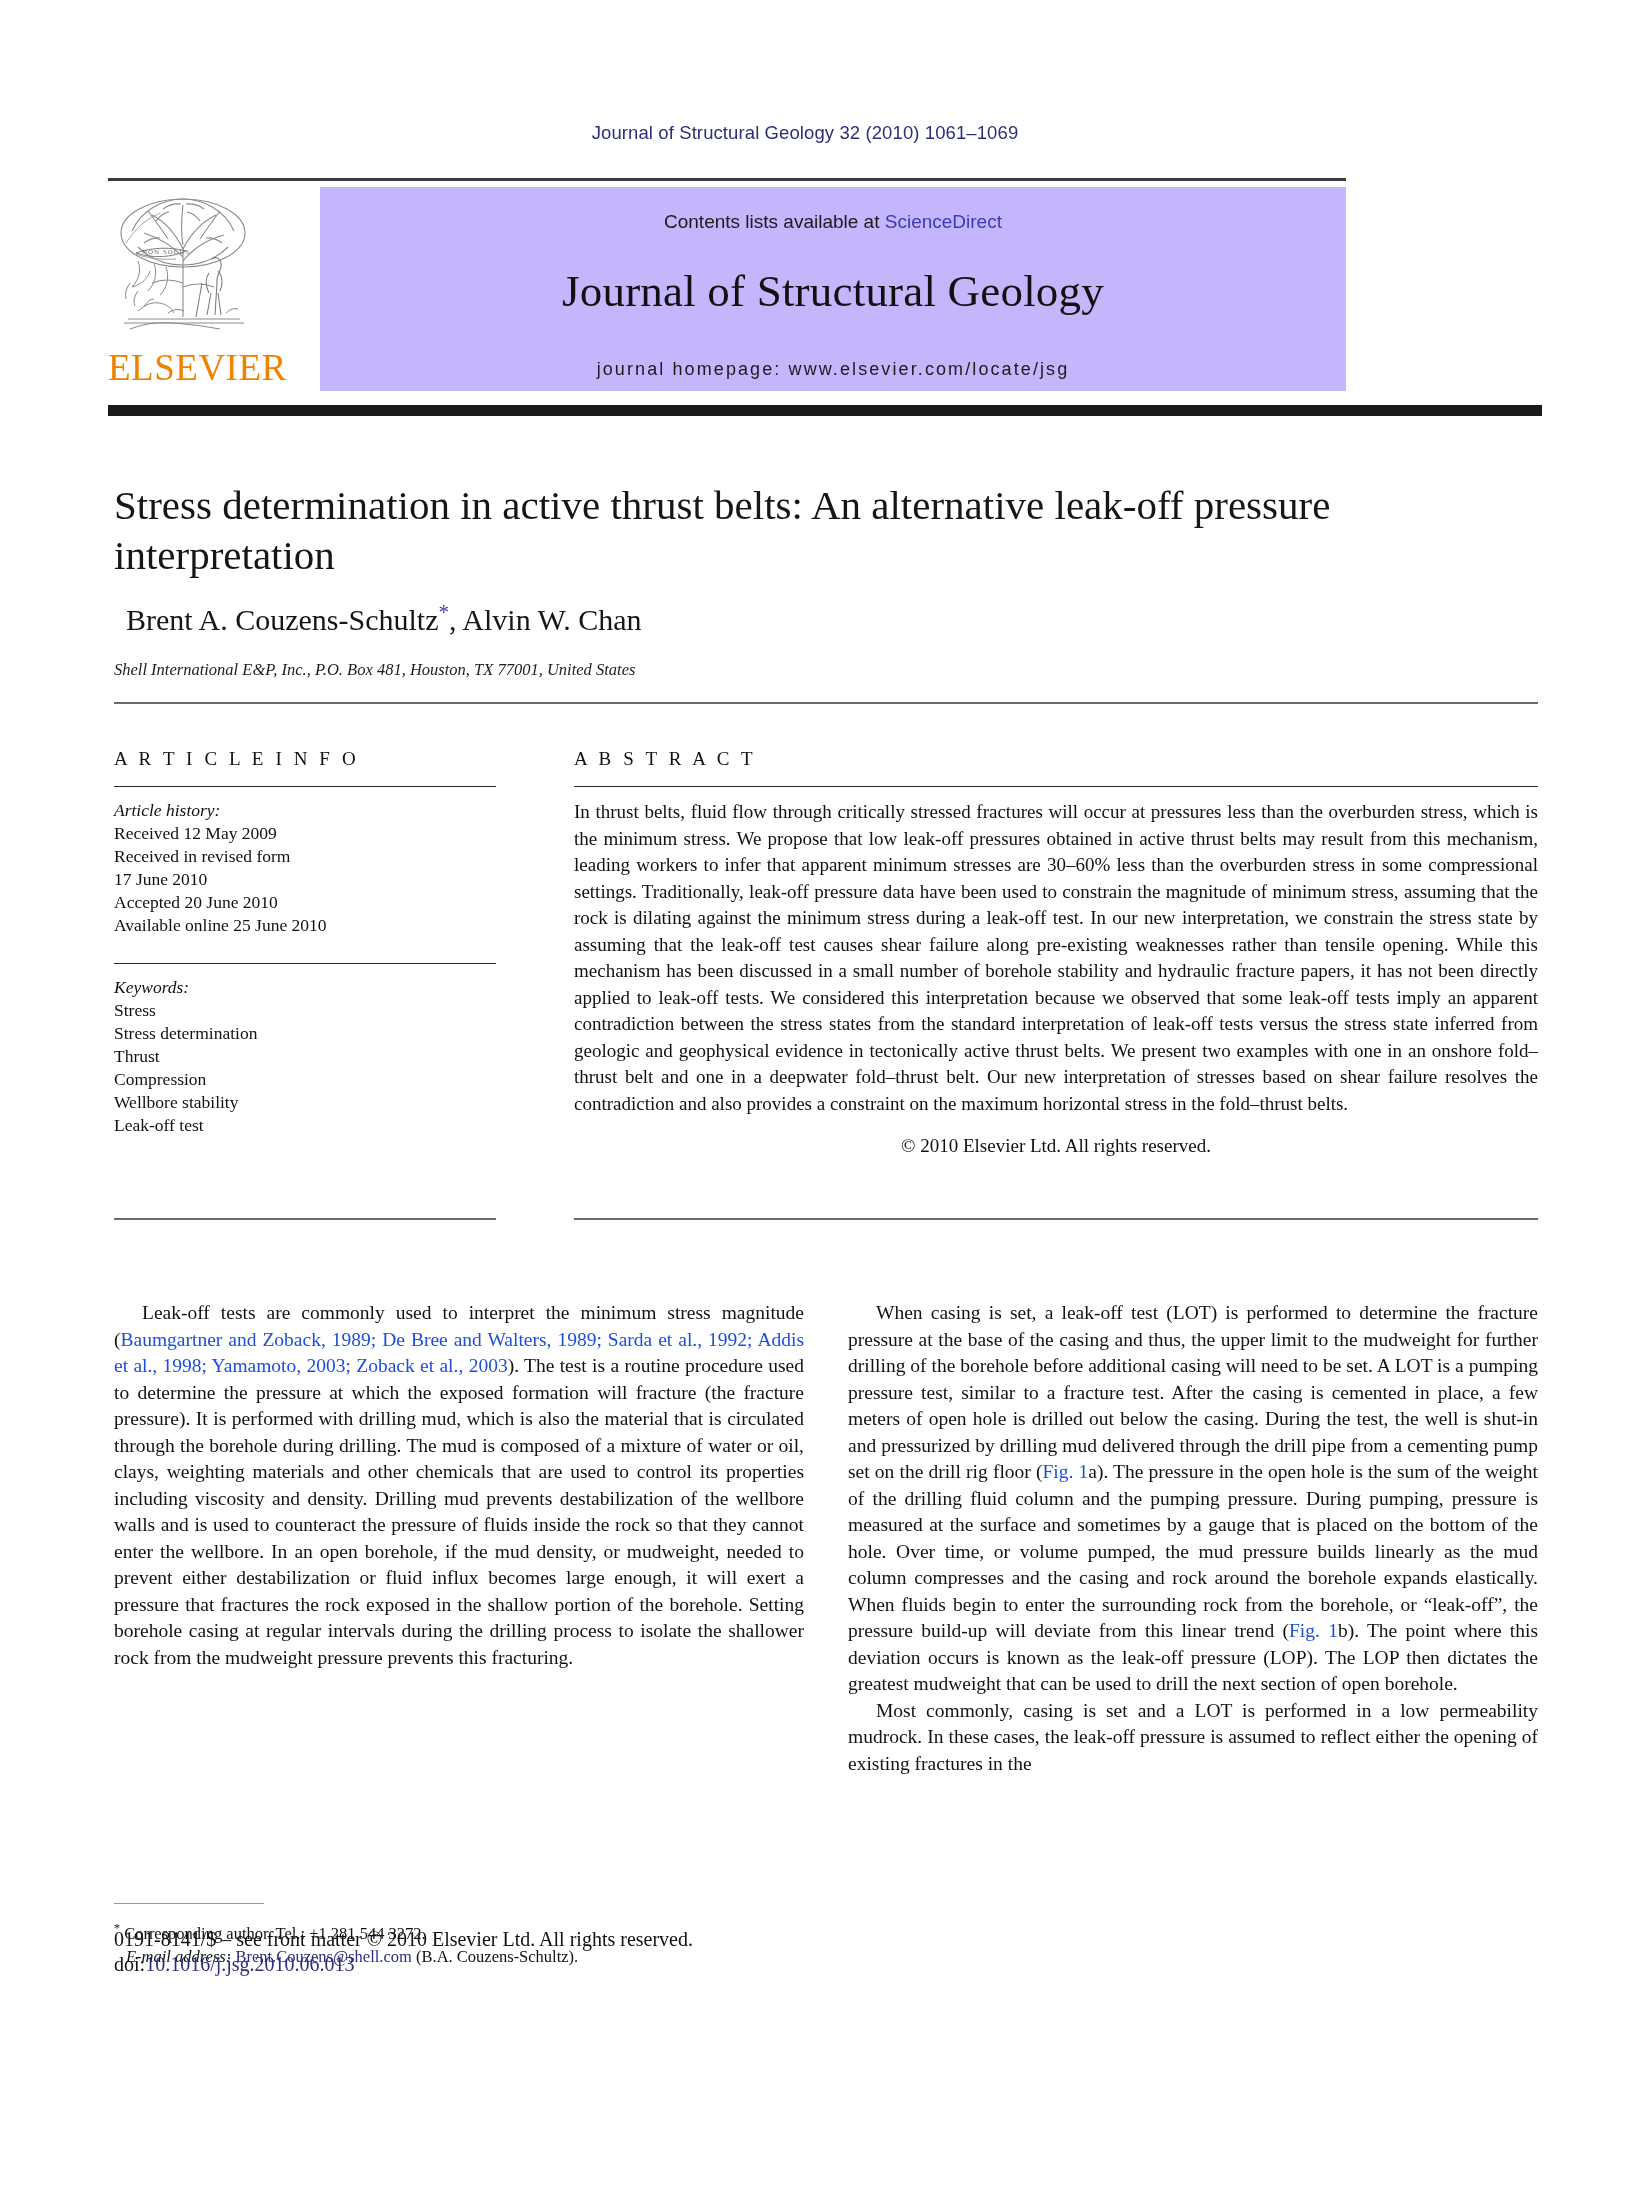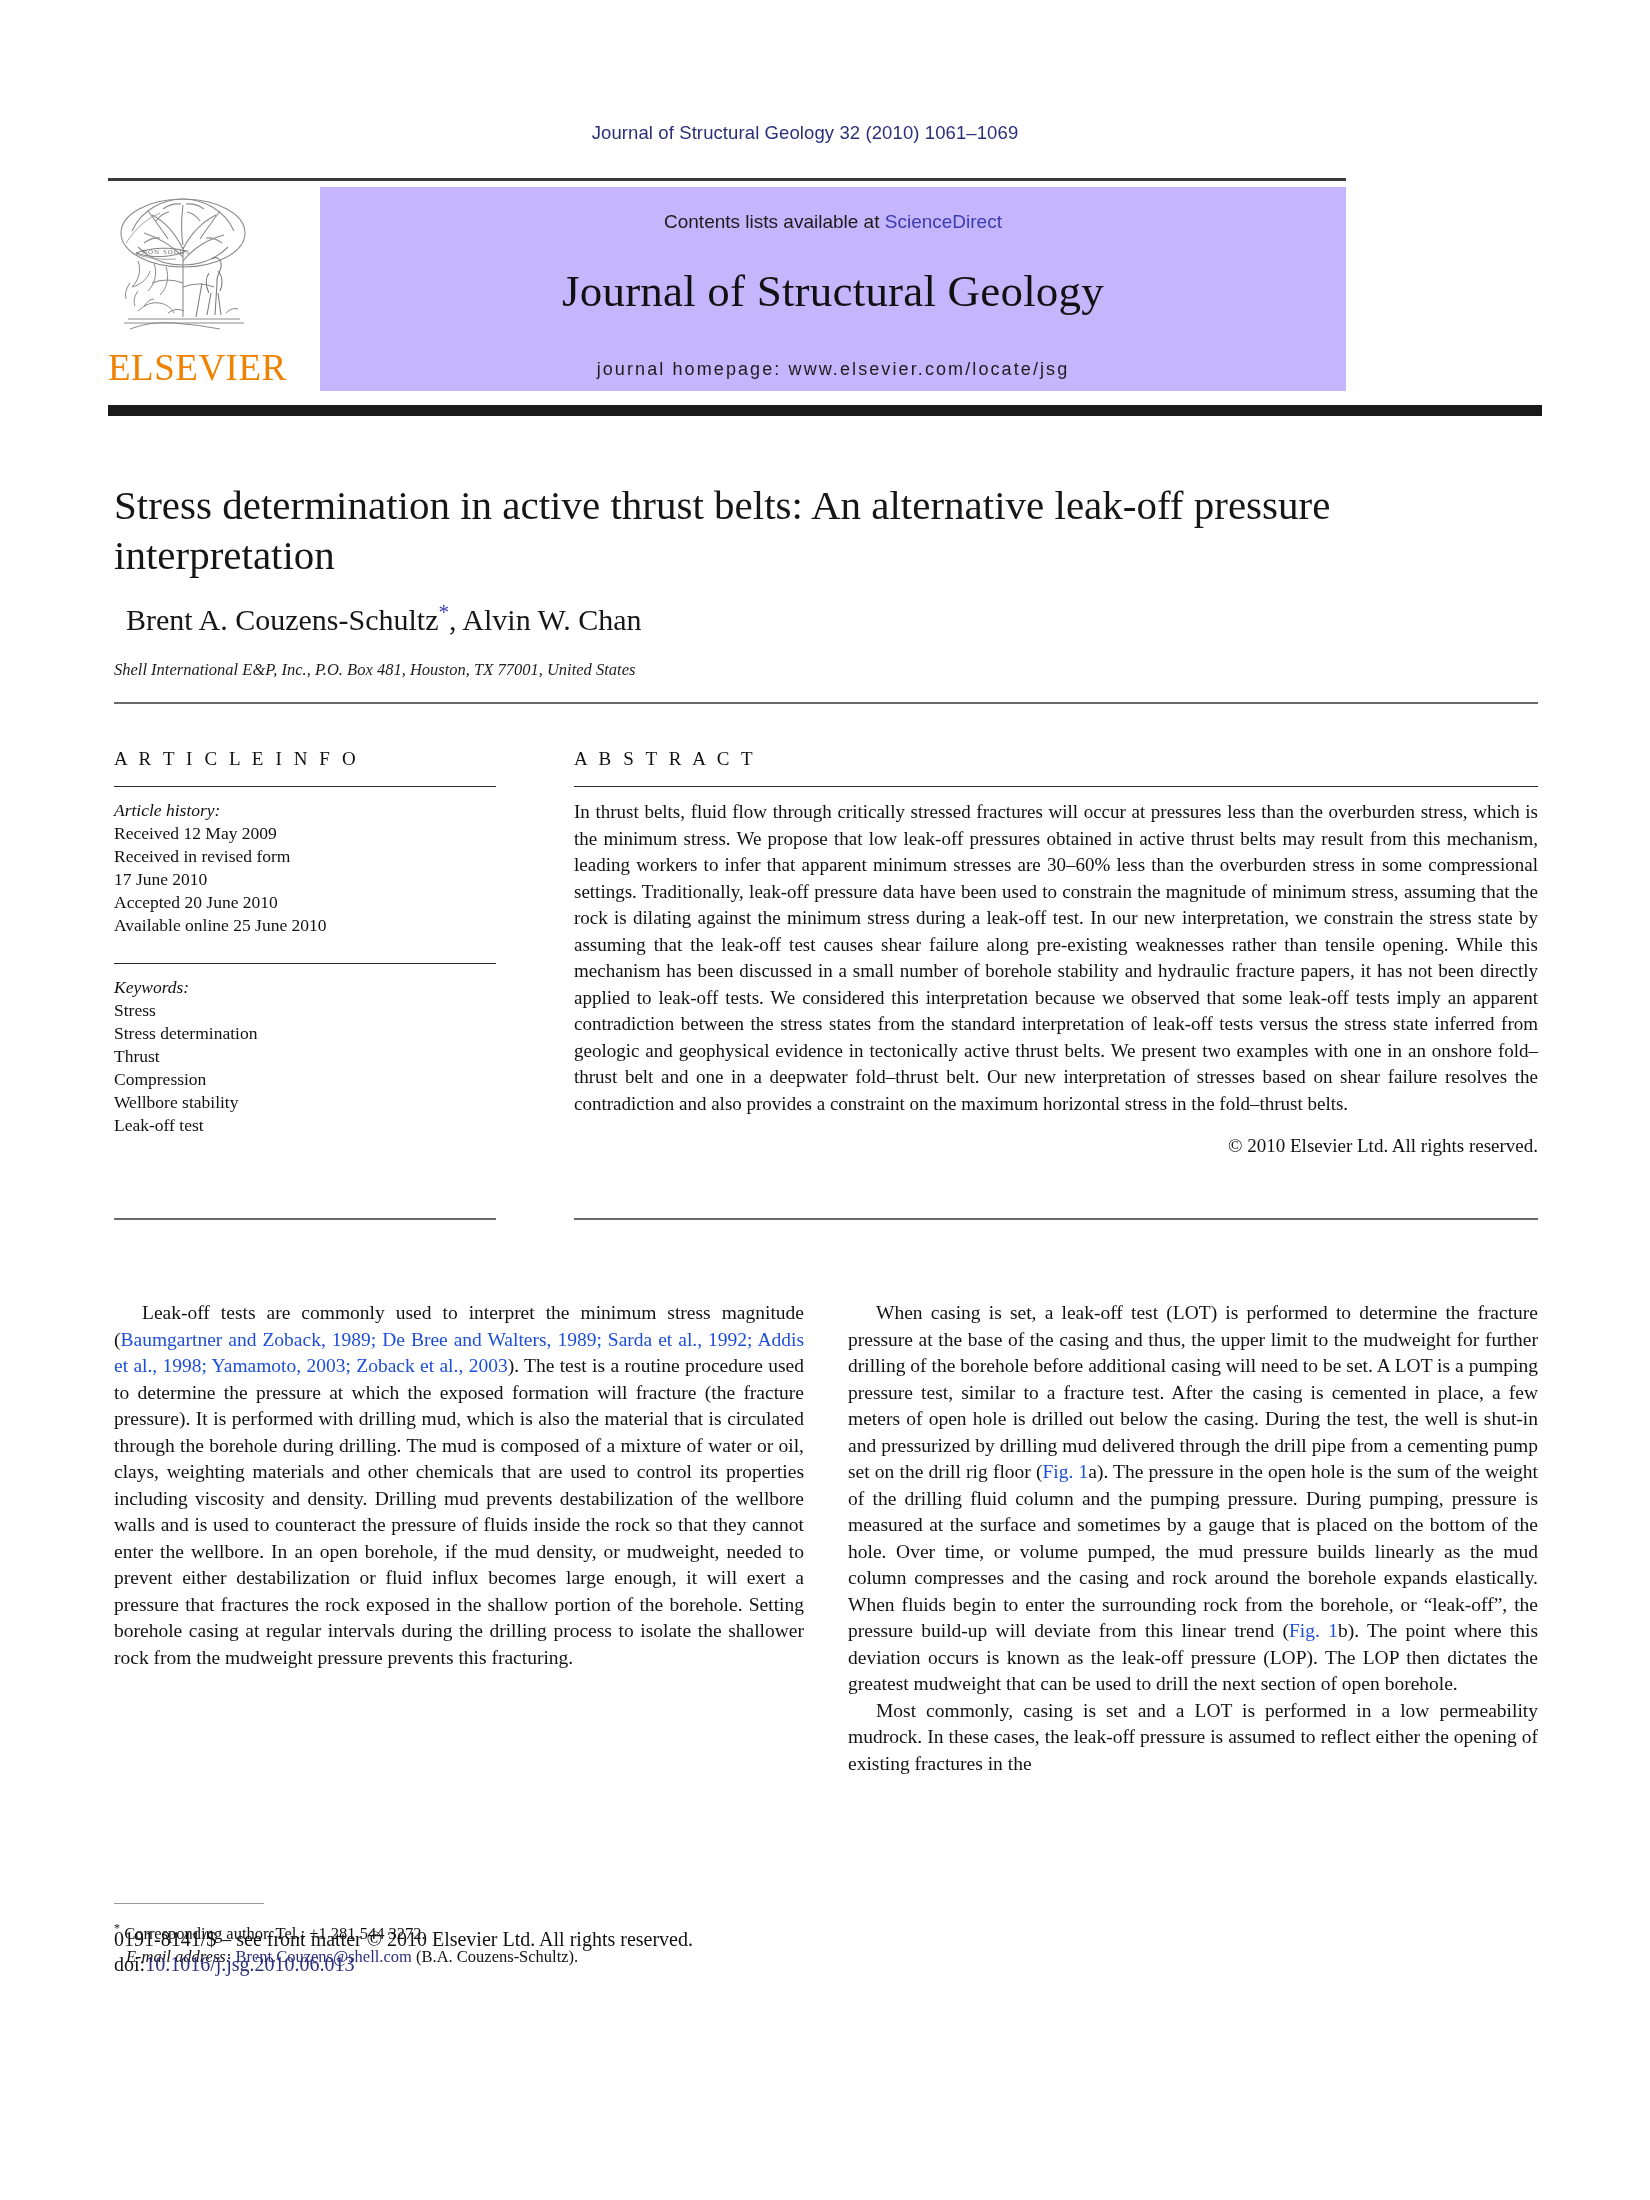--- a/index.html
+++ b/index.html
@@ -235,21 +235,21 @@
   .info-line.it { font-style: italic; }
   .abs-text {
     font-size: 19px;
     line-height: 26.5px;
     text-align: justify;
     color: #111;
     margin: 0;
   }
   .copyright {
     font-size: 19px;
-    text-align: right;
+    text-align: center;
     margin-top: 18px;
     color: #111;
   }
   .hr-wide.r2 { top: 1218px; }
   .hr-left {
     position: absolute;
     left: 114px;
     top: 1218px;
     width: 382px;
     border-top: 2px solid #6b6b6b;

